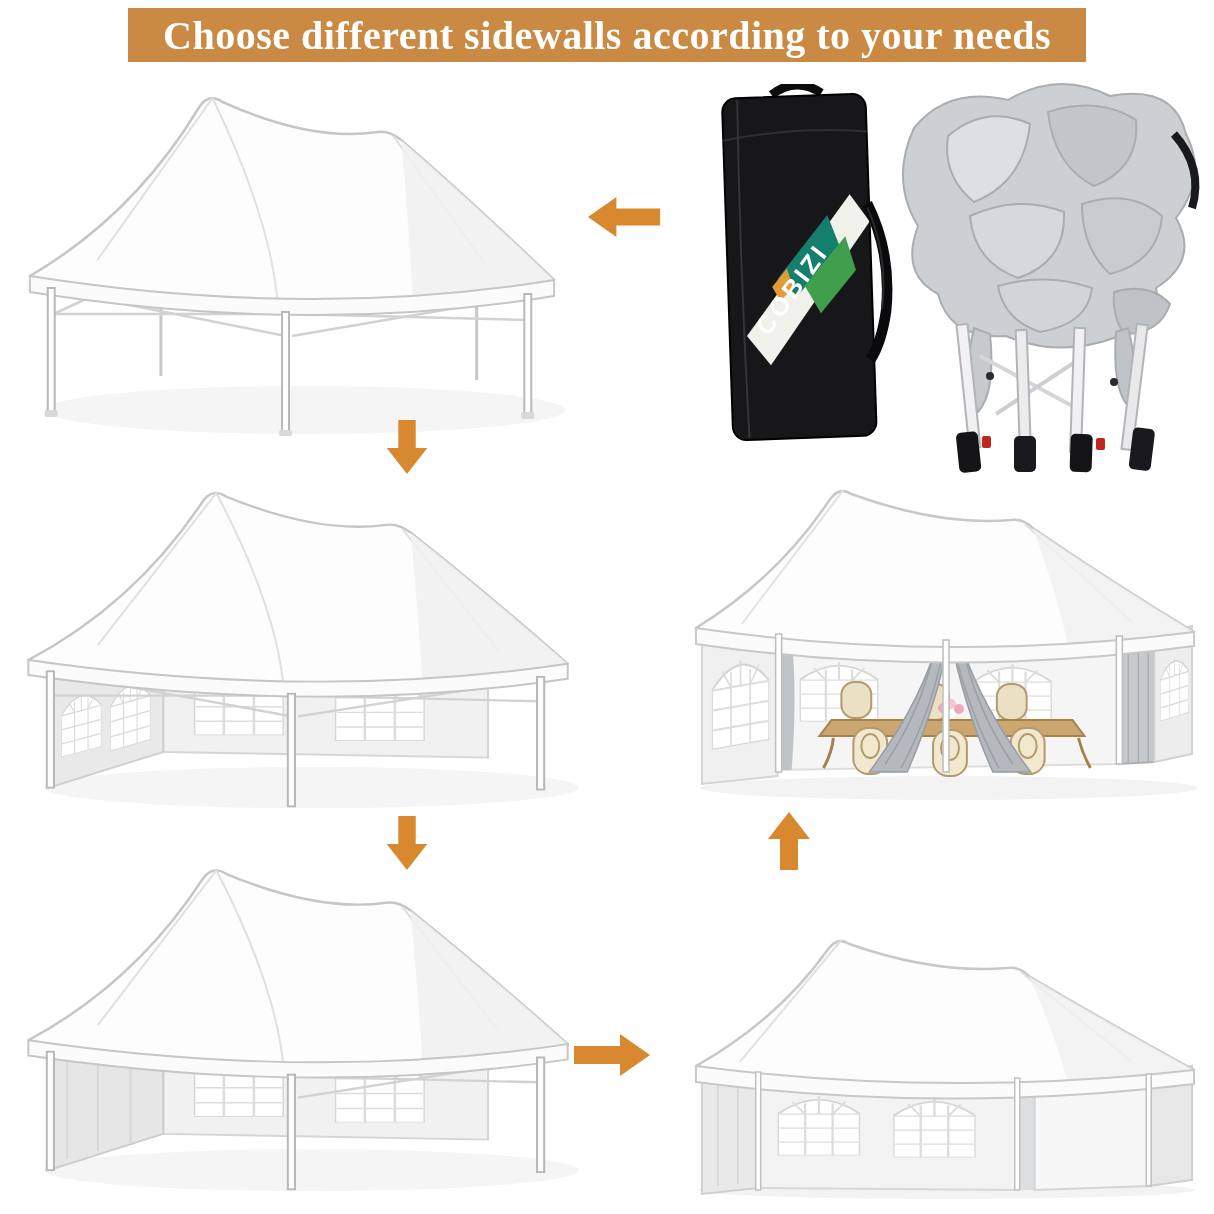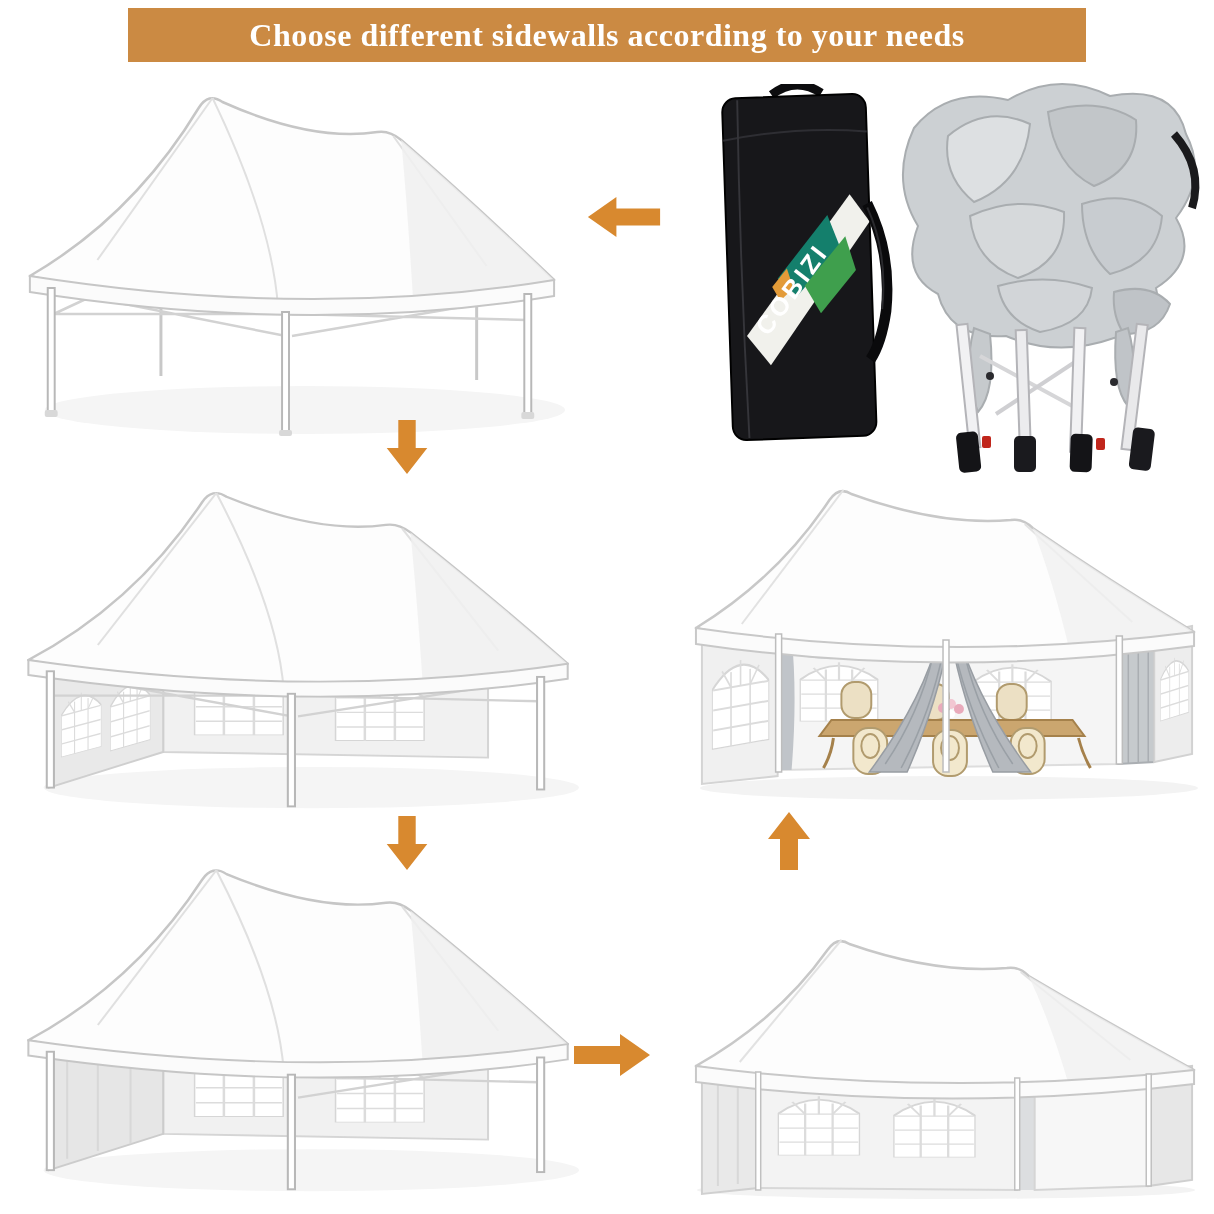--- a/index.html
+++ b/index.html
@@ -1,20 +1,20 @@
 <!DOCTYPE html>
 <html><head>
 <meta charset="utf-8">
 <style>
   *{margin:0;padding:0;box-sizing:border-box}
   html,body{width:1214px;height:1214px}
   body{position:relative;background:#ffffff;font-family:"Liberation Sans",sans-serif;overflow:hidden}
   .abs{position:absolute}
   .banner{left:128px;top:8px;width:958px;height:54px;background:#cb8a43;display:flex;align-items:center;justify-content:center}
-  .banner h1{font-family:"Liberation Serif",serif;font-weight:bold;font-size:32px;color:#ffffff;white-space:nowrap;letter-spacing:.5px}
+  .banner h1{font-family:"Liberation Serif",serif;font-weight:bold;font-size:40px;color:#ffffff;white-space:nowrap;letter-spacing:.5px}
   .panel svg,.arrow svg{display:block;width:100%;height:100%}
 </style>
 </head>
 <body>
 
 <svg width="0" height="0" style="position:absolute" aria-hidden="true">
   <symbol id="win" viewBox="0 0 90 110">
     <g>
       <path d="M0 36 Q45 -16 90 36 L90 110 L0 110 Z" fill="#ffffff" stroke="#d6d6d6" stroke-width="3"></path>
       <g stroke="#dcdcdc" stroke-width="2.5" fill="none">

